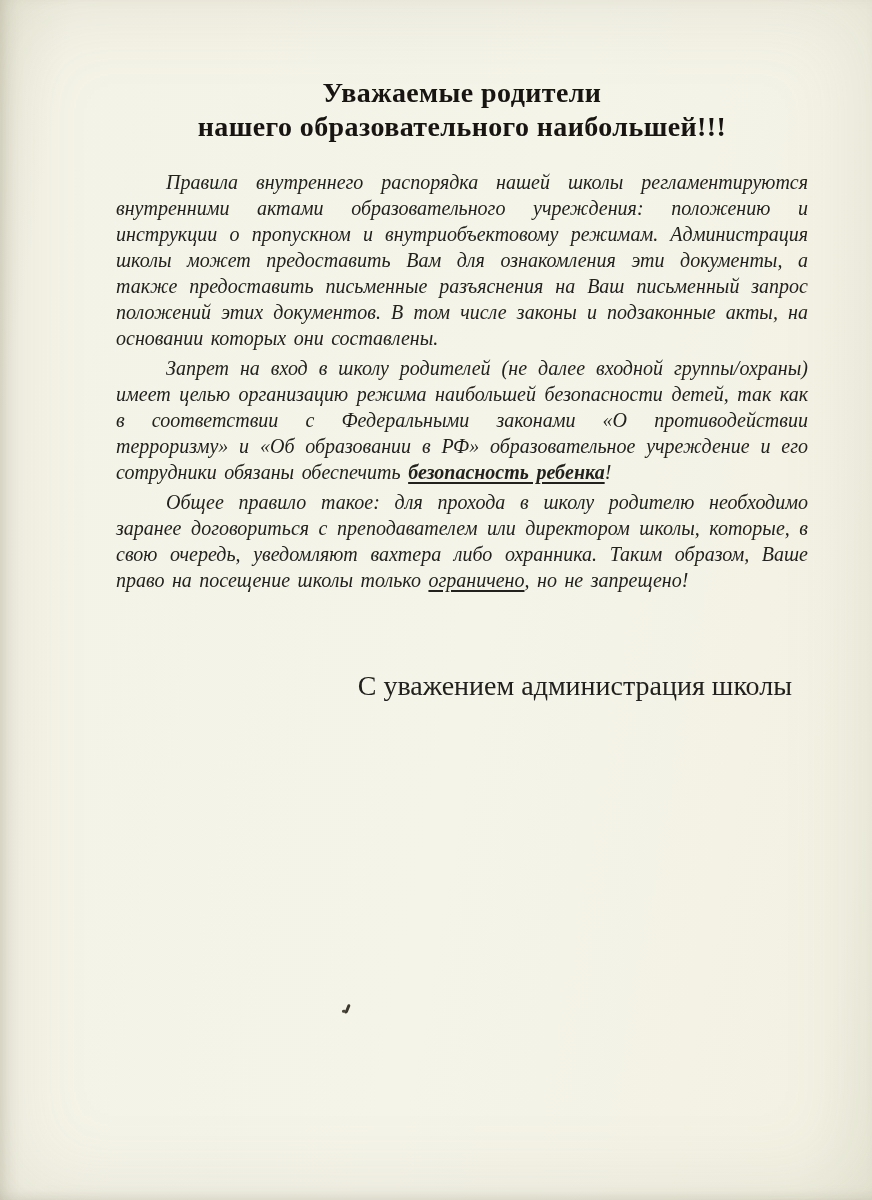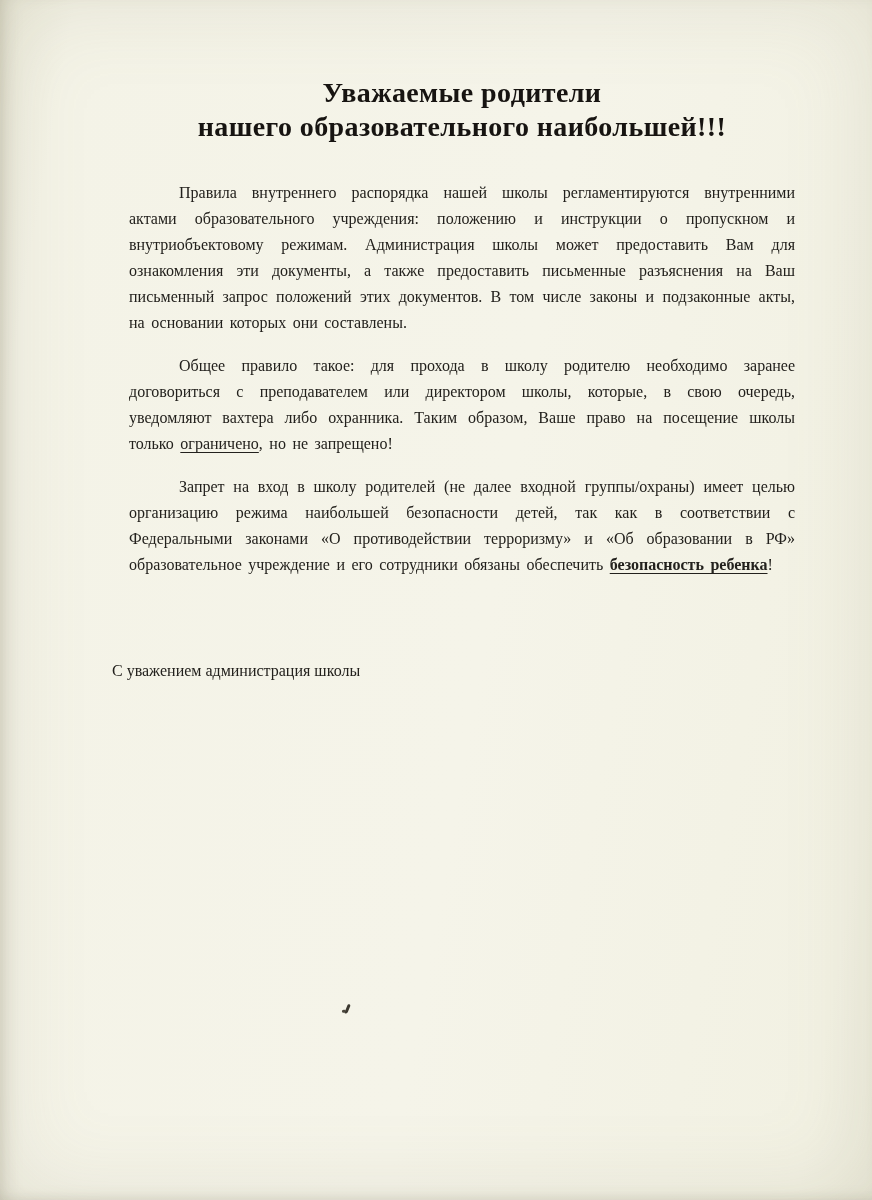--- a/index.html
+++ b/index.html
@@ -25,50 +25,52 @@
     box-shadow:
       inset 0 0 90px rgba(140, 135, 105, 0.16),
       inset 14px 0 20px -12px rgba(110, 105, 80, 0.28),
       inset 0 -10px 16px -10px rgba(120, 115, 90, 0.20);
     pointer-events: none;
   }
   .content {
     padding: 76px 60px 0 112px;
   }
   .title {
-    margin: 0 0 36px 0;
+    margin: 0 0 25px 0;
     text-align: center;
     font-size: 28px;
     font-weight: bold;
     line-height: 34px;
     letter-spacing: 0.4px;
     color: #171411;
   }
   .para {
-    margin: 17px;
-    font-size: 16px;
+    margin: 4px;
+    font-size: 20px;
     line-height: 26px;
     text-align: justify;
     text-indent: 50px;
     word-spacing: 2.5px;
     color: #23211d;
+    font-style: italic;
   }
   .bu {
     font-weight: bold;
     text-decoration: underline;
     text-underline-offset: 3px;
   }
   .u {
     text-decoration: underline;
     text-underline-offset: 3px;
   }
   .signature {
     margin-top: 80px;
     padding-right: 20px;
-    font-size: 16px;
+    text-align: right;
+    font-size: 28px;
     line-height: 26px;
     color: #23211d;
   }
   
   .artifact {
     position: absolute;
     left: 346px;
     top: 1004px;
     width: 3px;
     height: 10px;
@@ -91,22 +93,22 @@
 </head>
 <body>
 
 <div class="page">
   <div class="content">
 
     <h1 class="title"><span>Уважаемые родители</span><br><span>нашего образовательного наибольшей!!!</span></h1>
 
     <p class="para">Правила внутреннего распорядка нашей школы регламентируются внутренними актами образовательного учреждения: положению и инструкции  о пропускном и внутриобъектовому режимам. Администрация школы может предоставить Вам для ознакомления эти документы, а также предоставить письменные разъяснения на Ваш письменный запрос положений этих документов. В том числе законы и подзаконные акты, на основании которых они составлены.</p>
 
+    <p class="para"><span>Запрет на вход в школу родителей (не далее входной группы/охраны) имеет целью организацию режима наибольшей безопасности детей, так как в соответствии с Федеральными законами «О противодействии терроризму» и «Об образовании в РФ» образовательное учреждение и его сотрудники обязаны обеспечить </span><span class="bu">безопасность ребенка</span><span>!</span></p>
+
     <p class="para"><span>Общее правило такое: для прохода в школу родителю необходимо заранее договориться с преподавателем или директором школы, которые, в свою очередь, уведомляют вахтера либо охранника. Таким образом, Ваше право на посещение школы только </span><span class="u">ограничено</span><span>, но не запрещено!</span></p>
-
-    <p class="para"><span>Запрет на вход в школу родителей (не далее входной группы/охраны) имеет целью организацию режима наибольшей безопасности детей, так как в соответствии с Федеральными законами «О противодействии терроризму» и «Об образовании в РФ» образовательное учреждение и его сотрудники обязаны обеспечить </span><span class="bu">безопасность ребенка</span><span>!</span></p>
 
     <div class="signature">С уважением администрация школы</div>
 
   </div>
 
   <div class="artifact"></div>
 </div>
 
 </body></html>

